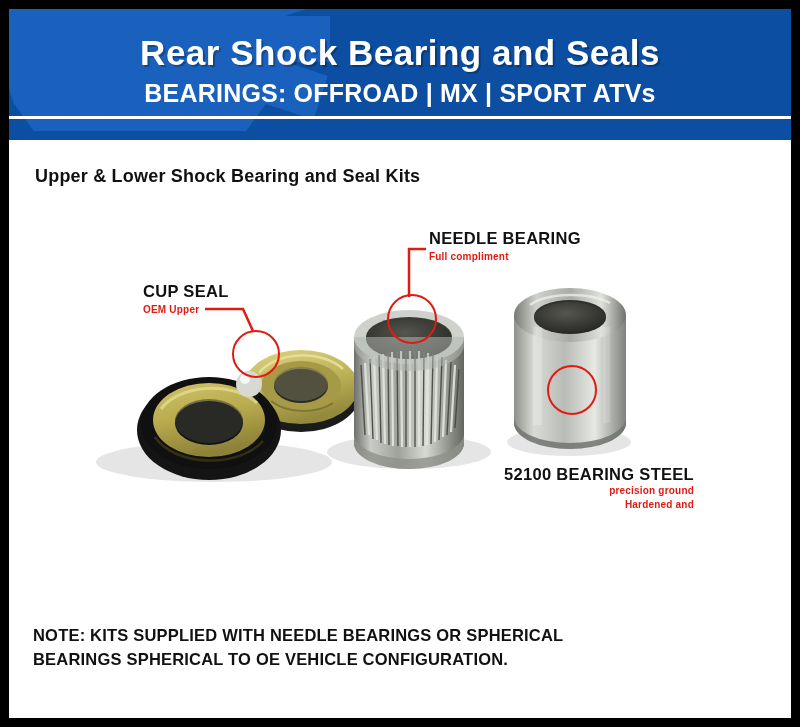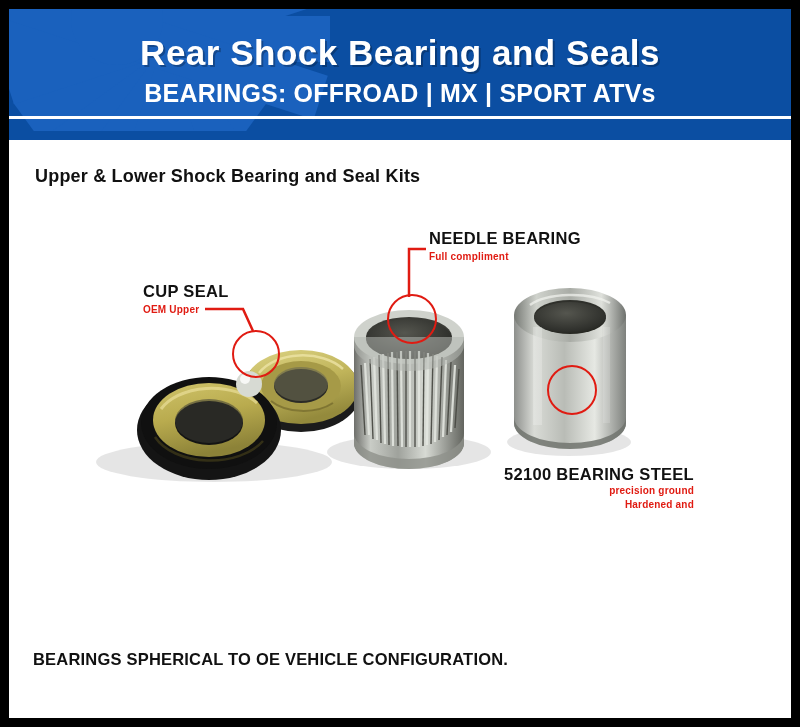--- a/index.html
+++ b/index.html
@@ -330,16 +330,17 @@
     </div>
 
     <div class="callout center" style="left:440px; top:278px; width:245px;">
       <div class="cl-title">52100 BEARING STEEL</div>
       <div class="cl-sub" style="margin-top:1px;">precision ground</div>
       <div class="cl-sub">Hardened and</div>
     </div>
   </div>
 
   <div class="note">
+    <div>NOTE: KITS SUPPLIED WITH NEEDLE BEARINGS OR SPHERICAL</div>
     <div>BEARINGS SPHERICAL TO OE VEHICLE CONFIGURATION.</div>
   </div>
 
 </div>
 
 </body></html>

